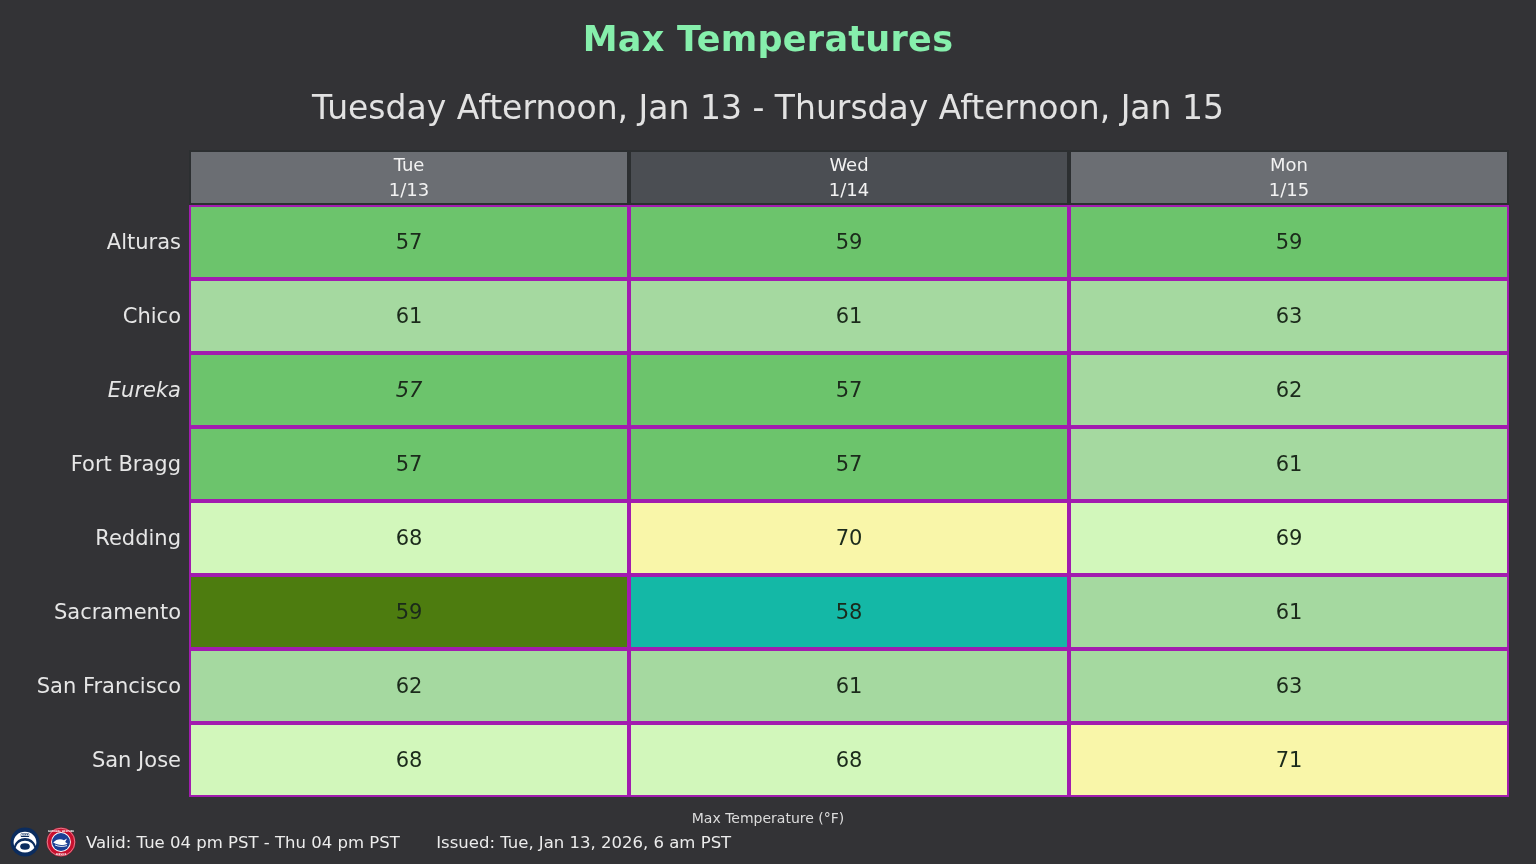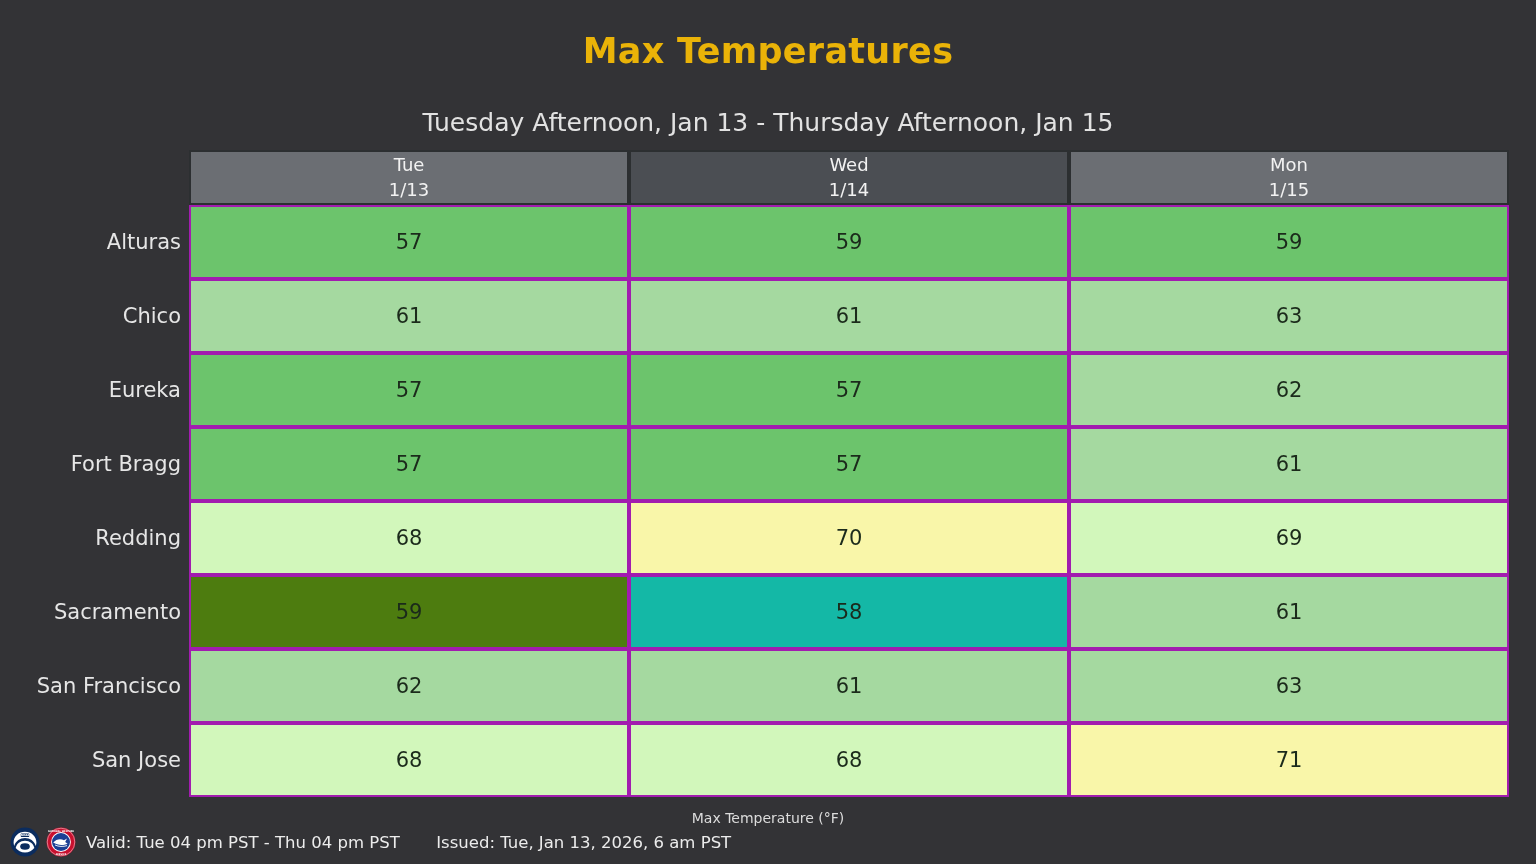--- a/index.html
+++ b/index.html
@@ -19,31 +19,31 @@
   
   #title-block {
     width: 100%;
     text-align: center;
     padding-top: 18px;
     box-sizing: border-box;
   }
   #main-title {
     font-size: 35px;
     font-weight: bold;
-    color: #eab308;
+    color: #86efac;
     letter-spacing: 0.3px;
     line-height: 1.2;
-    margin: 12px;
+    margin: 0;
   }
   #sub-title {
-    font-size: 25px;
+    font-size: 33px;
     font-weight: normal;
     color: #e2e2e2;
     line-height: 1.2;
-    margin: 16px;
+    margin: 8px;
     padding-top: 20px;
   }
 
   
   #table-wrap {
     position: absolute;
     left: 189px;
     top: 150px;
     width: 1320px;
   }
@@ -167,21 +167,21 @@
           <td class="val-cell rowlabel-host" style="background: rgb(108, 196, 108);"><div class="rowlabel-cell">Alturas</div><span>57</span></td>
           <td class="val-cell" style="background: rgb(108, 196, 108);"><span>59</span></td>
           <td class="val-cell" style="background: rgb(108, 196, 108);"><span>59</span></td>
         </tr>
         <tr>
           <td class="val-cell rowlabel-host" style="background: rgb(165, 217, 160);"><div class="rowlabel-cell">Chico</div><span>61</span></td>
           <td class="val-cell" style="background: rgb(165, 217, 160);"><span>61</span></td>
           <td class="val-cell" style="background: rgb(165, 217, 160);"><span>63</span></td>
         </tr>
         <tr>
-          <td class="val-cell rowlabel-host" style="background: rgb(108, 196, 108);"><div class="rowlabel-cell">Eureka</div><span>57</span></td>
+          <td class="val-cell rowlabel-host" style="background: rgb(108, 196, 108); font-style: italic;"><div class="rowlabel-cell">Eureka</div><span>57</span></td>
           <td class="val-cell" style="background: rgb(108, 196, 108);"><span>57</span></td>
           <td class="val-cell" style="background: rgb(165, 217, 160);"><span>62</span></td>
         </tr>
         <tr>
           <td class="val-cell rowlabel-host" style="background: rgb(108, 196, 108);"><div class="rowlabel-cell">Fort Bragg</div><span>57</span></td>
           <td class="val-cell" style="background: rgb(108, 196, 108);"><span>57</span></td>
           <td class="val-cell" style="background: rgb(165, 217, 160);"><span>61</span></td>
         </tr>
         <tr>
           <td class="val-cell rowlabel-host" style="background: rgb(210, 247, 187);"><div class="rowlabel-cell">Redding</div><span>68</span></td>

